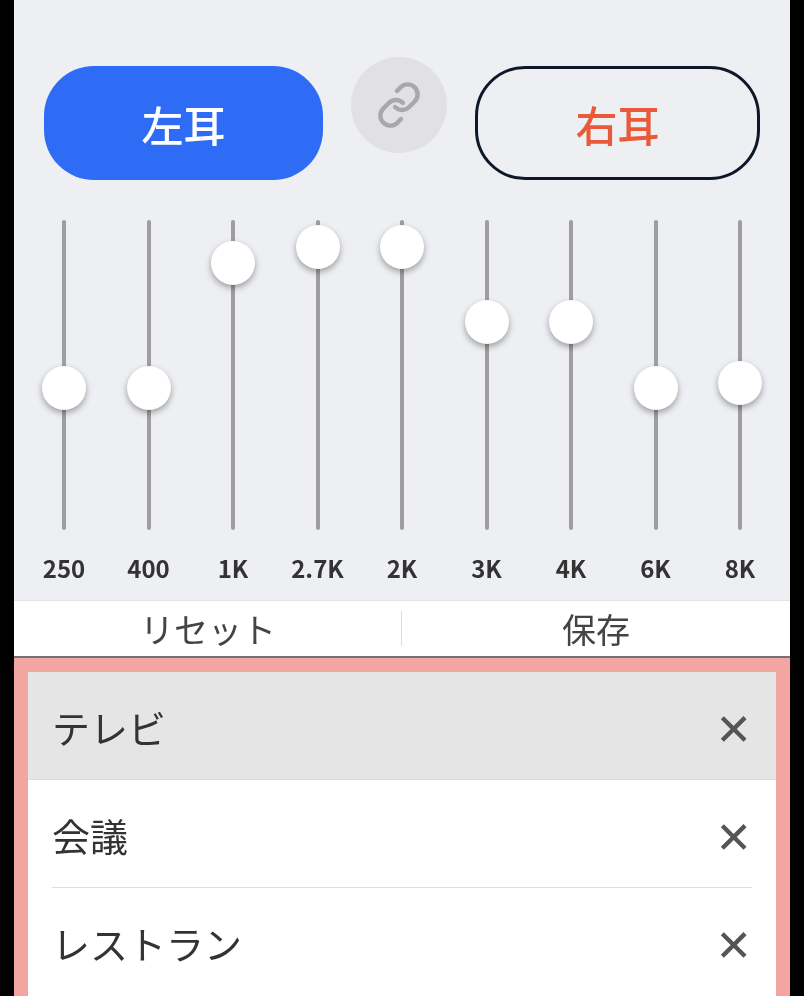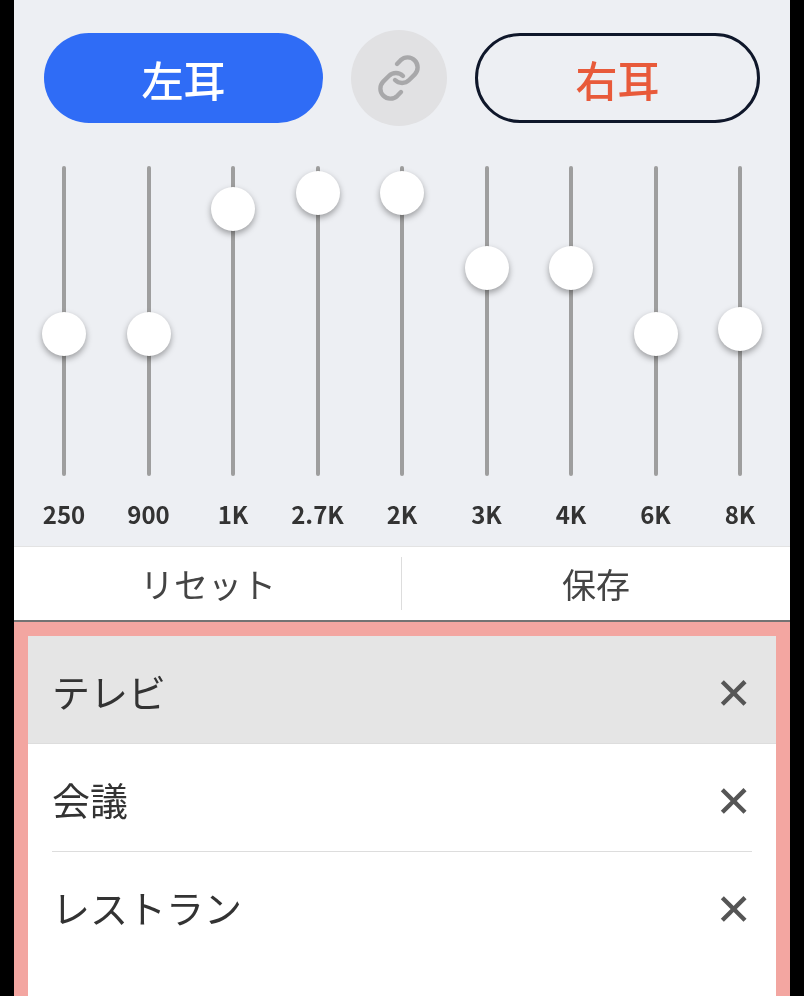--- a/index.html
+++ b/index.html
@@ -14,28 +14,29 @@
   }
   
   .ear-row {
     display: flex;
     align-items: center;
     gap: 28px;
     padding: 30px 30px 10px 30px;
   }
   .pill {
     flex: 1;
-    height: 90px;
+    height: 114px;
     border-radius: 50px;
     display: flex;
     align-items: center;
     justify-content: center;
     font-size: 42px;
     font-weight: 500;
     cursor: pointer;
+    margin-top: 36px;
   }
   .pill-left {
     background: #2f6cf6;
     color: #fff;
     border: none;
   }
   .pill-right {
     background: transparent;
     color: #e85a3a;
     border: 3px solid #0f172a;
@@ -216,21 +217,21 @@
           <div class="rail"></div>
           <div class="knob" style="top: 146.3px;"></div>
         </div>
       <div class="track">
           <div class="rail"></div>
           <div class="knob" style="top: 140.98px;"></div>
         </div>
     </div>
     <div class="labels">
       <div class="label">250</div>
-      <div class="label">900</div>
+      <div class="label">400</div>
       <div class="label">1K</div>
       <div class="label">2.7K</div>
       <div class="label">2K</div>
       <div class="label">3K</div>
       <div class="label">4K</div>
       <div class="label">6K</div>
       <div class="label">8K</div>
     </div>
   </div>
 

